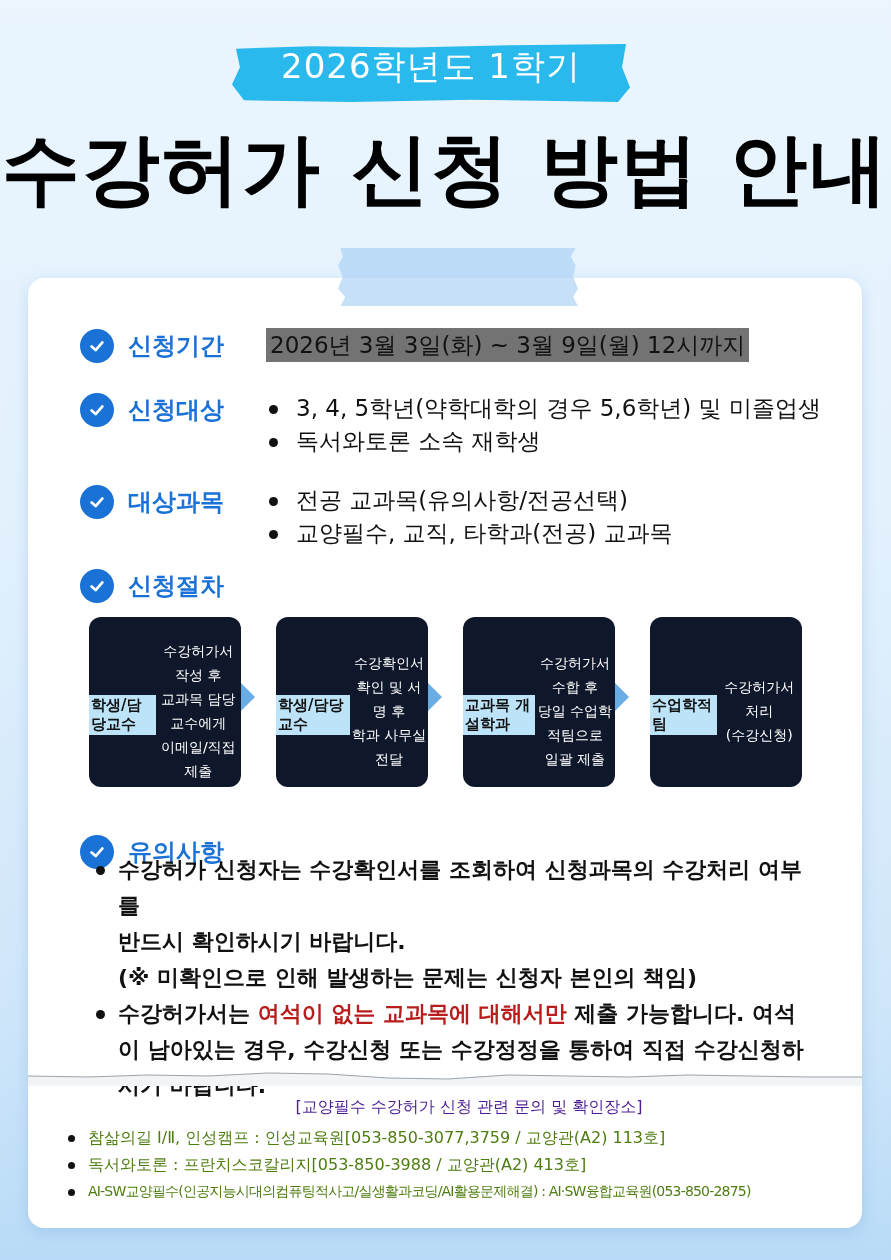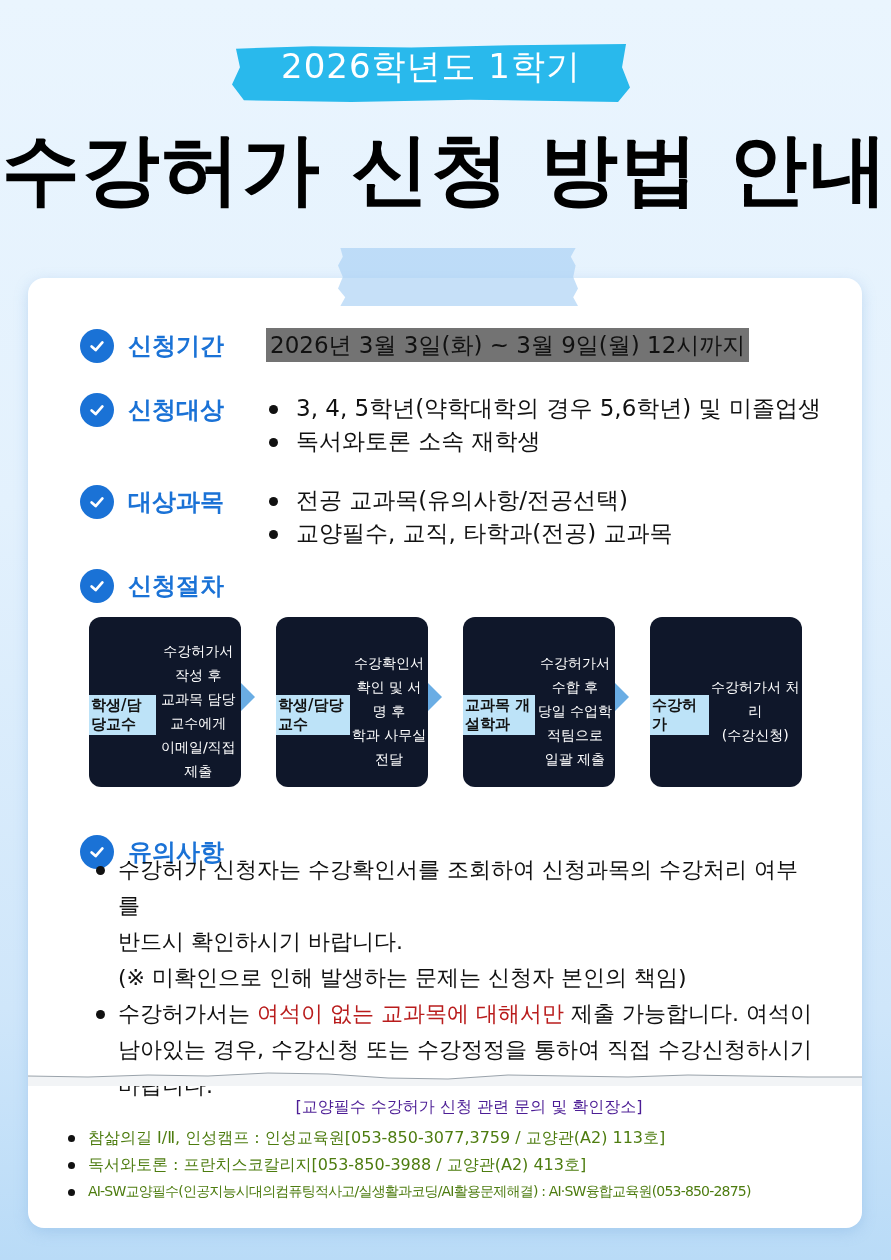--- a/index.html
+++ b/index.html
@@ -66,21 +66,21 @@
   }
   .step-title {
     margin-top: 26px; background: #bde3f8; color: #111; font-size: 15px; font-weight: bold; padding: 1px 2px;
   }
   .step-desc {
     color: #fff; font-size: 14px; line-height: 24px; text-align: center; margin-top: 18px; white-space: pre-line;
   }
   .step-desc.center { margin-top: 18px; }
   .notes { position: absolute; left: 96px; top: 852px; width: 720px; }
   .notes li {
-    position: relative; padding-left: 22px; font-size: 22px; line-height: 36px; color: #111; list-style: none;
+    position: relative; padding-left: 22px; font-size: 22px; line-height: 36px; color: #111; list-style: none; font-weight: bold;
   }
   .notes li::before {
     content: ""; position: absolute; left: 0; top: 14px; width: 9px; height: 9px; border-radius: 50%; background: #111;
   }
   .red { color: #b91c1c; }
   .tear {
     position: absolute; left: 28px; top: 1070px; width: 834px; height: 16px;
   }
   .contact-title {
     position: absolute; left: 16px; top: 1097px; width: 891px; text-align: center; font-size: 16px; color: #4c1d95; padding-left: 15px;
@@ -171,21 +171,21 @@
 확인 및 서명 후
 학과 사무실 전달</span>
   </div>
   <div class="step arrow" style="left:374px;">
     <span class="step-title">교과목 개설학과</span>
     <span class="step-desc">수강허가서 수합 후
 당일 수업학적팀으로
 일괄 제출</span>
   </div>
   <div class="step" style="left:561px;">
-    <span class="step-title">수강허가</span>
+    <span class="step-title">수업학적팀</span>
     <span class="step-desc center">수강허가서 처리
 (수강신청)</span>
   </div>
 </div>
 
 <div class="row" style="top:810px;margin-top:24px;">
   <div class="head">
     <span class="check">
       <svg viewBox="0 0 20 20">
           <path d="M4 10.5 L8.5 14.5 L16 6" stroke="#fff" stroke-width="3" fill="none" stroke-linecap="round" stroke-linejoin="round"></path>

